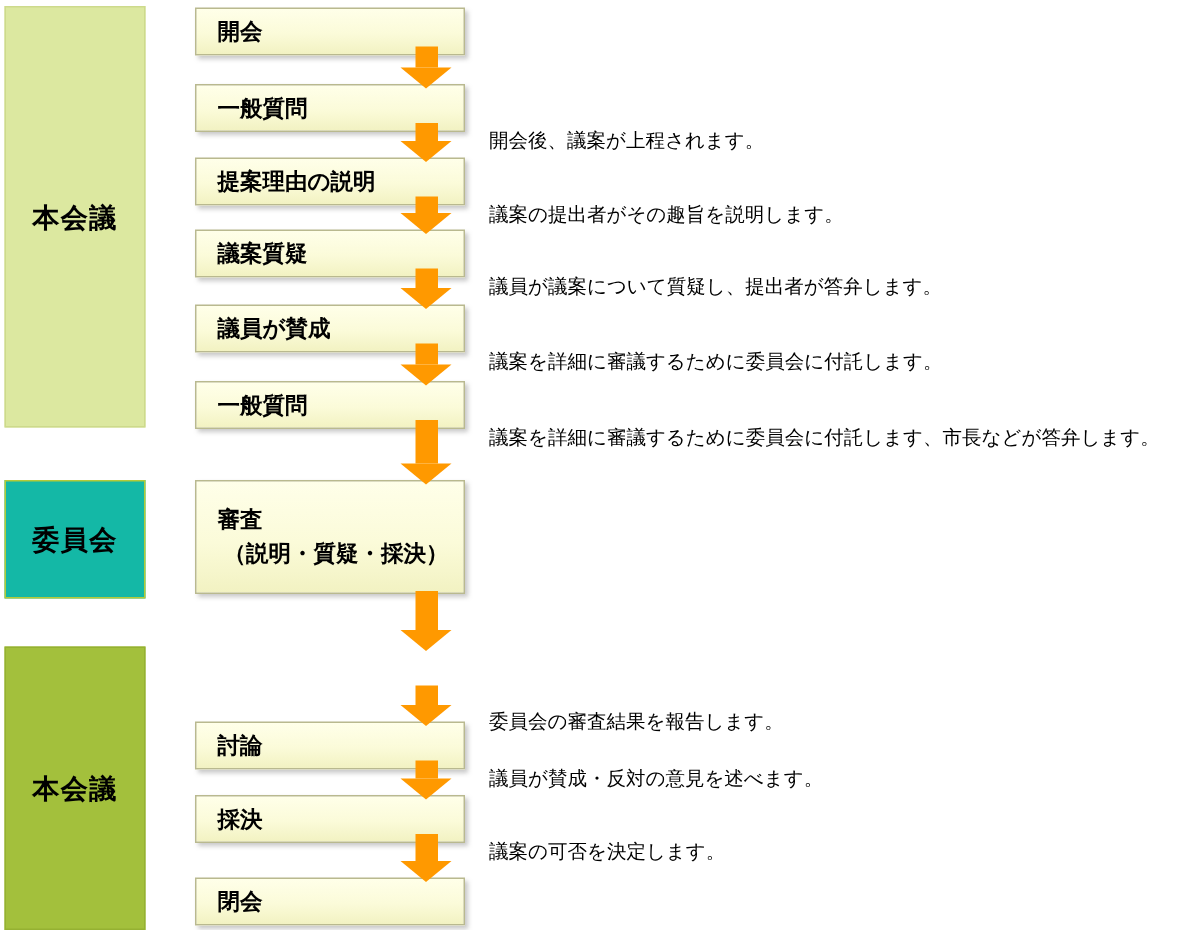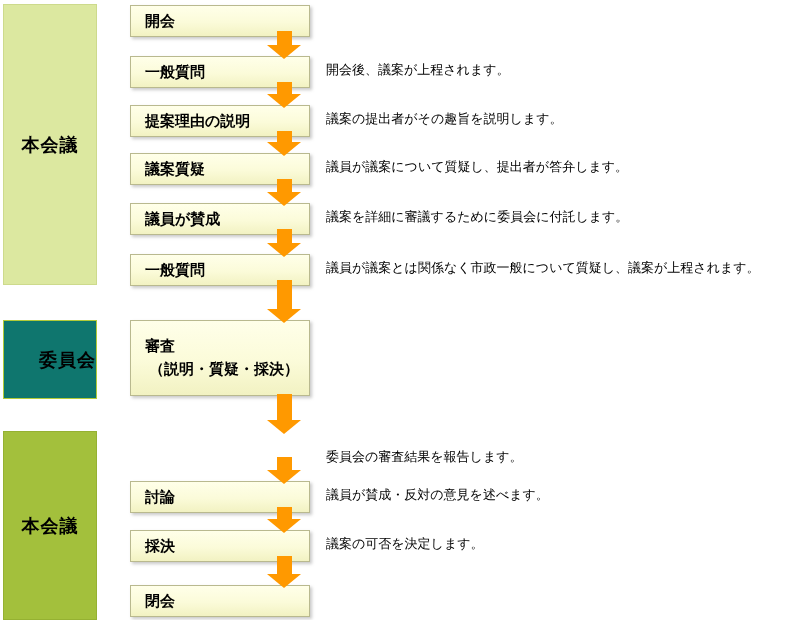--- a/index.html
+++ b/index.html
@@ -11,21 +11,21 @@
     overflow:hidden;
   }
   
   .stage{
     position:absolute;left:3px;width:92px;
     display:flex;align-items:center;justify-content:center;
     font-size:18px;font-weight:bold;color:#000;
     letter-spacing:1px;
   }
   .stage-1{background:#dce8a0;border:1px solid #cdda8c;}
-  .stage-2{background:#0f766e;border:1px solid #b3ca38;justify-content:flex-end;}
+  .stage-2{background:#14b8a6;border:1px solid #b3ca38;}
   .stage-3{background:#a3c03c;border:1px solid #95b132;}
   
   .step{
     position:absolute;left:130px;width:180px;height:32px;
     background:linear-gradient(180deg,#ffffe9 0%,#fbfbd9 55%,#f2f2c2 100%);
     border:1px solid #b9b98f;
     box-shadow:2px 2px 3px rgba(120,120,120,0.40);
     display:flex;align-items:center;
     box-sizing:border-box;
     padding-left:14px;
@@ -48,20 +48,21 @@
     width:0;height:0;
     border-left:17px solid transparent;
     border-right:17px solid transparent;
     border-top:14px solid #ff9900;
   }
   
   .desc{
     position:absolute;left:326px;
     font-size:13px;line-height:18px;color:#000;
     white-space:nowrap;
+    margin-top:24px;
   }
 </style>
 </head>
 <body>
 
 <div class="canvas">
 
   <div class="stage stage-1" style="top:4px;height:279px">
     <span>本会議</span>
   </div>
@@ -142,18 +143,18 @@
     </div>
   <div class="arrow" style="top:556px;height:32px">
       <div class="arrow-stem"></div>
       <div class="arrow-head"></div>
     </div>
 
   <div class="desc" style="top:61px">開会後、議案が上程されます。</div>
   <div class="desc" style="top:110px">議案の提出者がその趣旨を説明します。</div>
   <div class="desc" style="top:158px">議員が議案について質疑し、提出者が答弁します。</div>
   <div class="desc" style="top:208px">議案を詳細に審議するために委員会に付託します。</div>
-  <div class="desc" style="top:259px">議員が議案とは関係なく市政一般について質疑し、議案が上程されます。</div>
+  <div class="desc" style="top:259px">議案を詳細に審議するために委員会に付託します、市長などが答弁します。</div>
   <div class="desc" style="top:448px">委員会の審査結果を報告します。</div>
   <div class="desc" style="top:486px">議員が賛成・反対の意見を述べます。</div>
   <div class="desc" style="top:535px">議案の可否を決定します。</div>
 
 </div>
 
 </body></html>

